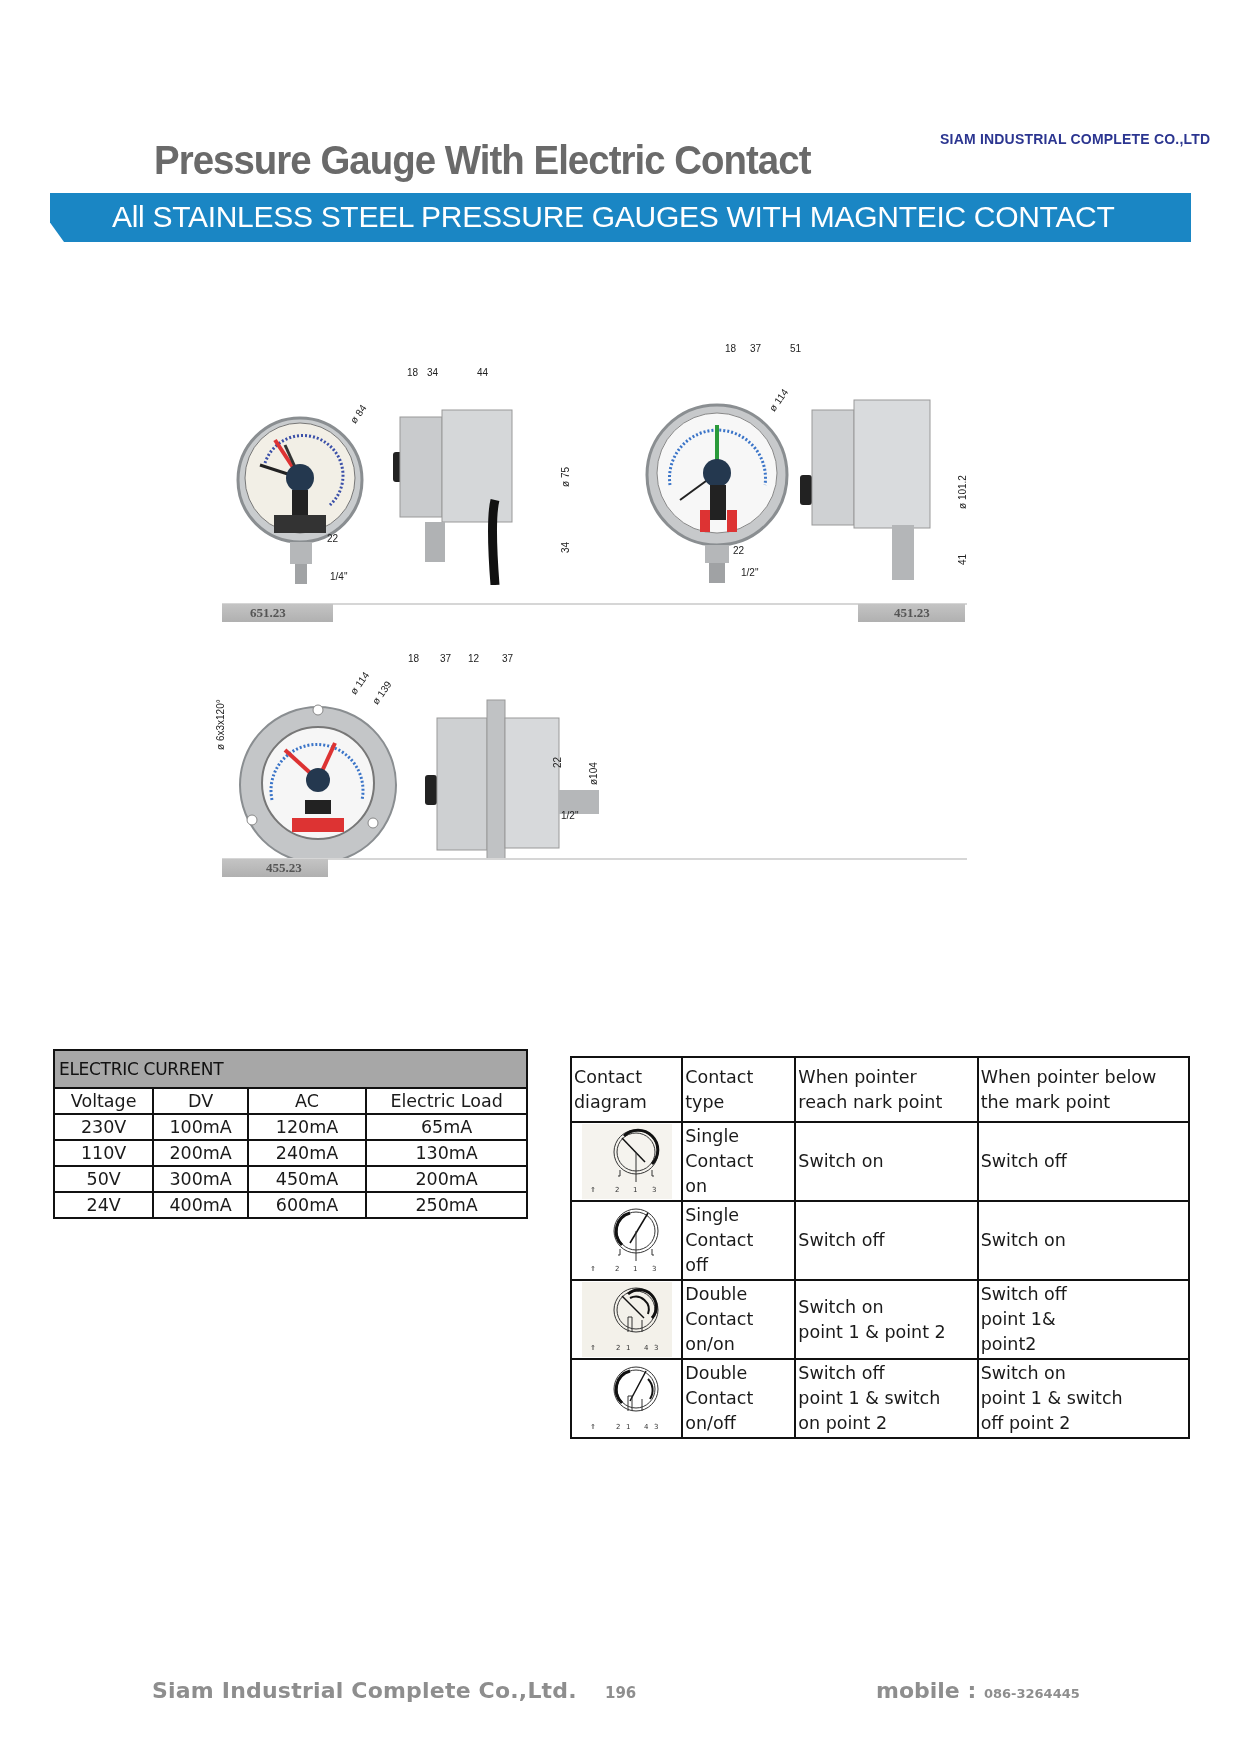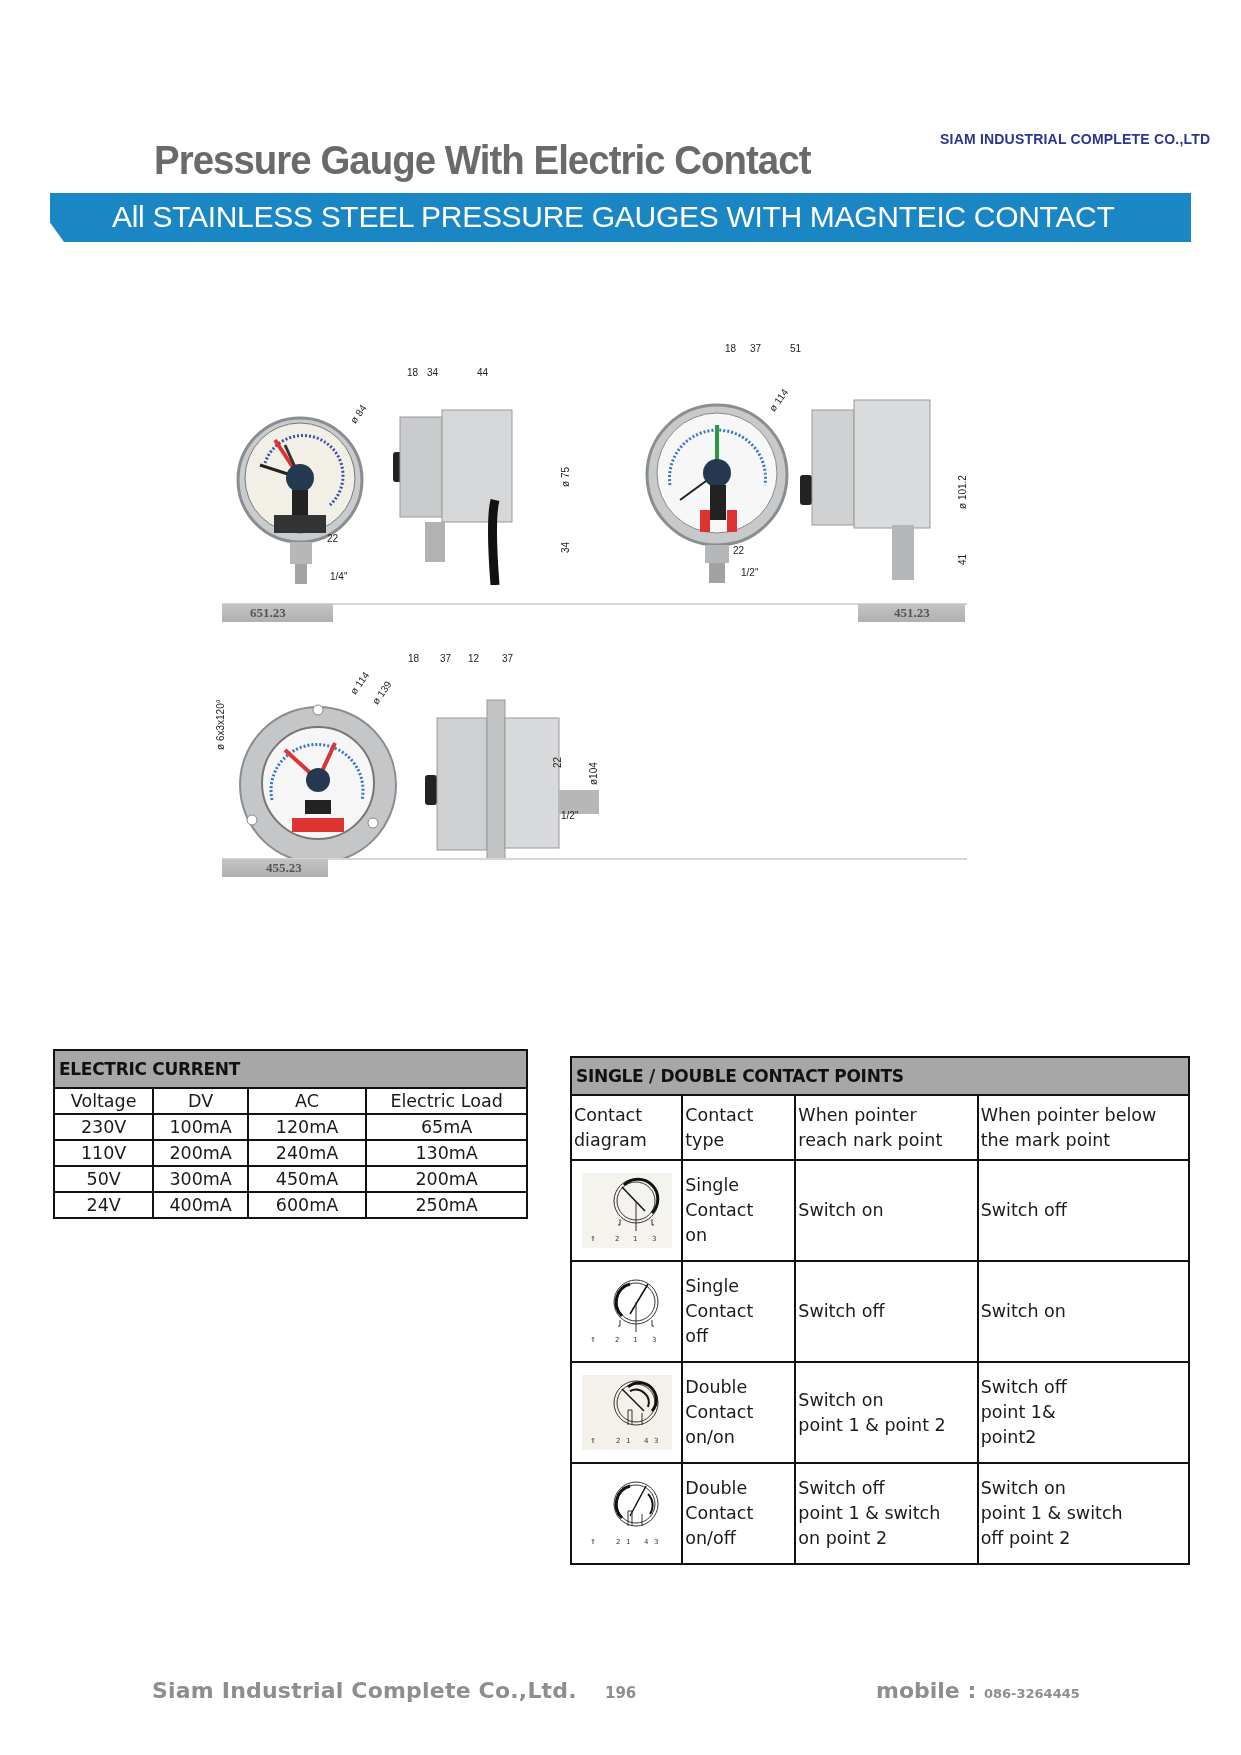--- a/index.html
+++ b/index.html
@@ -31,27 +31,27 @@
   .prod-line { position: absolute; height: 2px; background: #d6d6d6; }
 
   
   .dim { position: absolute; font-family: "Liberation Sans", sans-serif; font-size: 10px; color: #222; white-space: nowrap; }
   .dim-v { transform: rotate(-90deg); transform-origin: left top; }
   .dim-d { transform: rotate(-55deg); transform-origin: left top; }
 
   
   table { border-collapse: collapse; position: absolute; font-family: "DejaVu Sans", sans-serif; }
   .tbl-ec { left: 53px; top: 1049px; width: 475px; }
-  .tbl-ec th.caption, .tbl-sc th.caption { background: #a7a7a7; text-align: left; font-weight: bold; font-size: 17px;
+  .tbl-ec th.caption, .tbl-sc th.caption { background: #a7a7a7; text-align: left; font-weight: normal; font-size: 17px;
     padding: 8px 4px; border: 2.5px solid #111; height: 26px; letter-spacing: -0.3px; }
   .tbl-ec td { border: 2.5px solid #111; text-align: center; font-size: 17.5px; height: 26px; padding: 0; color: #1a1a1a; }
   .tbl-sc { left: 570px; top: 1056px; width: 620px; }
   .tbl-sc td { border: 2.5px solid #111; text-align: left; font-size: 17.5px; padding: 0 2px; line-height: 25px; color: #1a1a1a; vertical-align: middle; }
   .tbl-sc tr.hdr td { height: 65px; }
-  .tbl-sc tr.row td { height: 101px; }
+  .tbl-sc tr.row td { height: 79px; }
   .diag { width: 90px; height: 75px; margin: 0 auto; display: block; }
 
   
   .footer { position: absolute; top: 1678px; font-family: "DejaVu Sans", sans-serif; font-weight: bold; color: #8e8e8e; white-space: nowrap; }
   .f-company { left: 152px; font-size: 22px; letter-spacing: 0.2px; }
   .f-page { left: 605px; font-size: 15px; top: 1684px; }
   .f-mobile { left: 876px; font-size: 22px; }
   .f-mobile .num { font-size: 13px; }
 </style>
 </head>
@@ -214,23 +214,20 @@
   </table>
 
 <table class="tbl-sc">
   <colgroup>
       <col style="width:18%">
       <col style="width:18.3%">
       <col style="width:29.5%">
       <col style="width:34.2%">
     </colgroup>
   <tbody>
-      <tr>
-        <th class="caption" colspan="4">SINGLE / DOUBLE CONTACT POINTS</th>
-      </tr>
   <tr class="hdr">
     <td><span>Contact</span><br><span>diagram</span></td>
     <td><span>Contact</span><br><span>type</span></td>
     <td><span>When pointer</span><br><span>reach nark point</span></td>
     <td><span>When pointer below</span><br><span>the mark point</span></td>
   </tr>
 
   <tr class="row">
     <td>
       <svg class="diag" viewBox="0 0 90 75">

